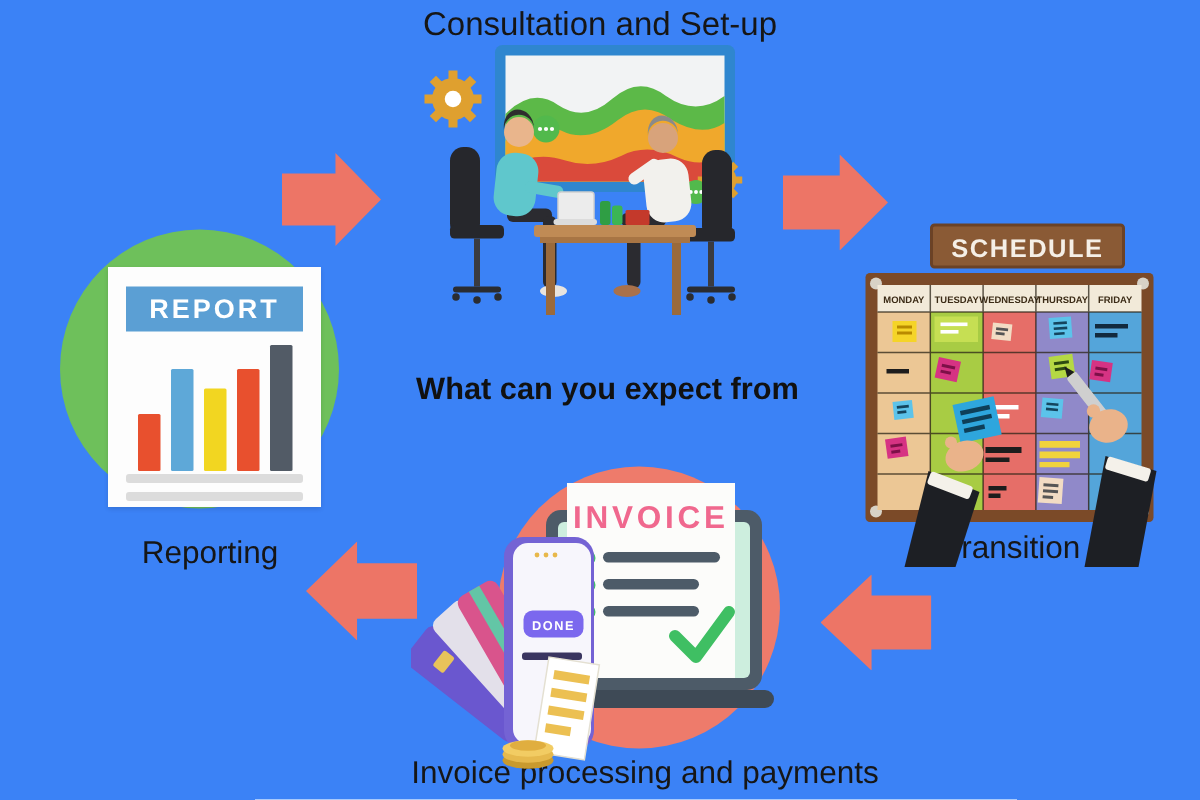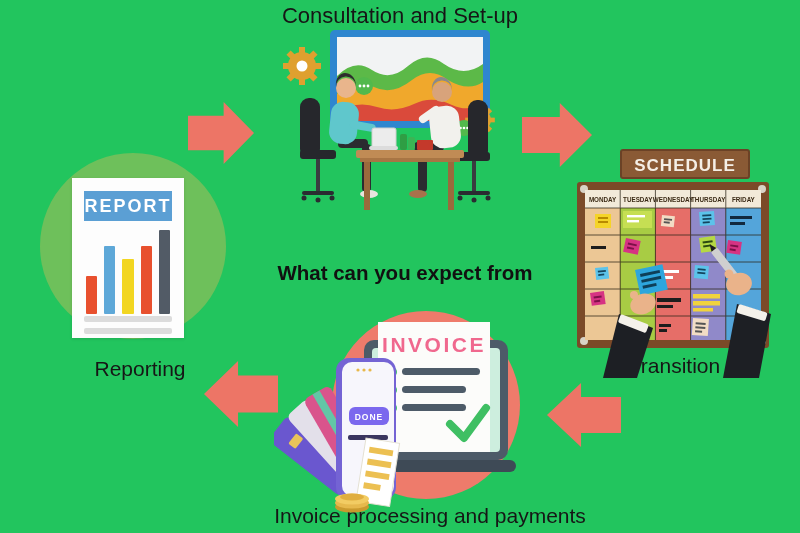--- a/index.html
+++ b/index.html
@@ -1,32 +1,32 @@
 <!DOCTYPE html>
 <html><head>
 <meta charset="utf-8">
 <style>
   html,body{margin:0;padding:0;background:#ffffff;}
   .stage{
-    position:relative;width:800px;height:533px;background:#22c55e;overflow:hidden;
+    position:relative;width:800px;height:533px;background:#3b82f6;overflow:hidden;
     font-family:"Liberation Sans",sans-serif;color:#141414;
   }
   .label{position:absolute;text-align:center;font-size:21px;color:#161616;}
   .label.top{font-size:22px;}
   .center-title{
     position:absolute;left:245px;top:246px;width:320px;text-align:center;
-    font-weight:bold;font-size:20.5px;line-height:27px;color:#111;margin-top:13px;
+    font-weight:bold;font-size:20.5px;line-height:27px;color:#111;
   }
   
   .arrow{position:absolute;background:#ed7566;}
   .arrow.right{clip-path:polygon(0 22%,54% 22%,54% 0,100% 50%,54% 100%,54% 78%,0 78%);}
   .arrow.left{clip-path:polygon(100% 22%,46% 22%,46% 0,0 50%,46% 100%,46% 78%,100% 78%);}
   
   .report-circle{position:absolute;left:40px;top:153px;width:186px;height:186px;border-radius:50%;background:#6ec05b;}
-  .report-doc{position:absolute;left:72px;top:178px;width:112px;height:160px;background:#fdfdfd;box-shadow:0 1px 3px rgba(0,0,0,.12);}
+  .report-doc{position:absolute;left:72px;top:178px;width:142px;height:160px;background:#fdfdfd;box-shadow:0 1px 3px rgba(0,0,0,.12);}
   .report-header{position:absolute;left:12px;right:12px;top:13px;height:30px;background:#5b9fd4;
     color:#fff;font-weight:bold;font-size:18px;letter-spacing:2px;display:flex;align-items:center;justify-content:center;}
   .report-bars{position:absolute;left:14px;right:14px;top:50px;height:86px;display:flex;align-items:flex-end;justify-content:center;gap:7px;}
   .report-bars .bar{width:15px;border-radius:1px;}
   .report-line{position:absolute;left:12px;right:12px;height:6px;background:#dcdcdc;border-radius:2px;}
   
   svg text{font-family:"Liberation Sans",sans-serif;}
   .abs{position:absolute;}
 </style>
 </head>

